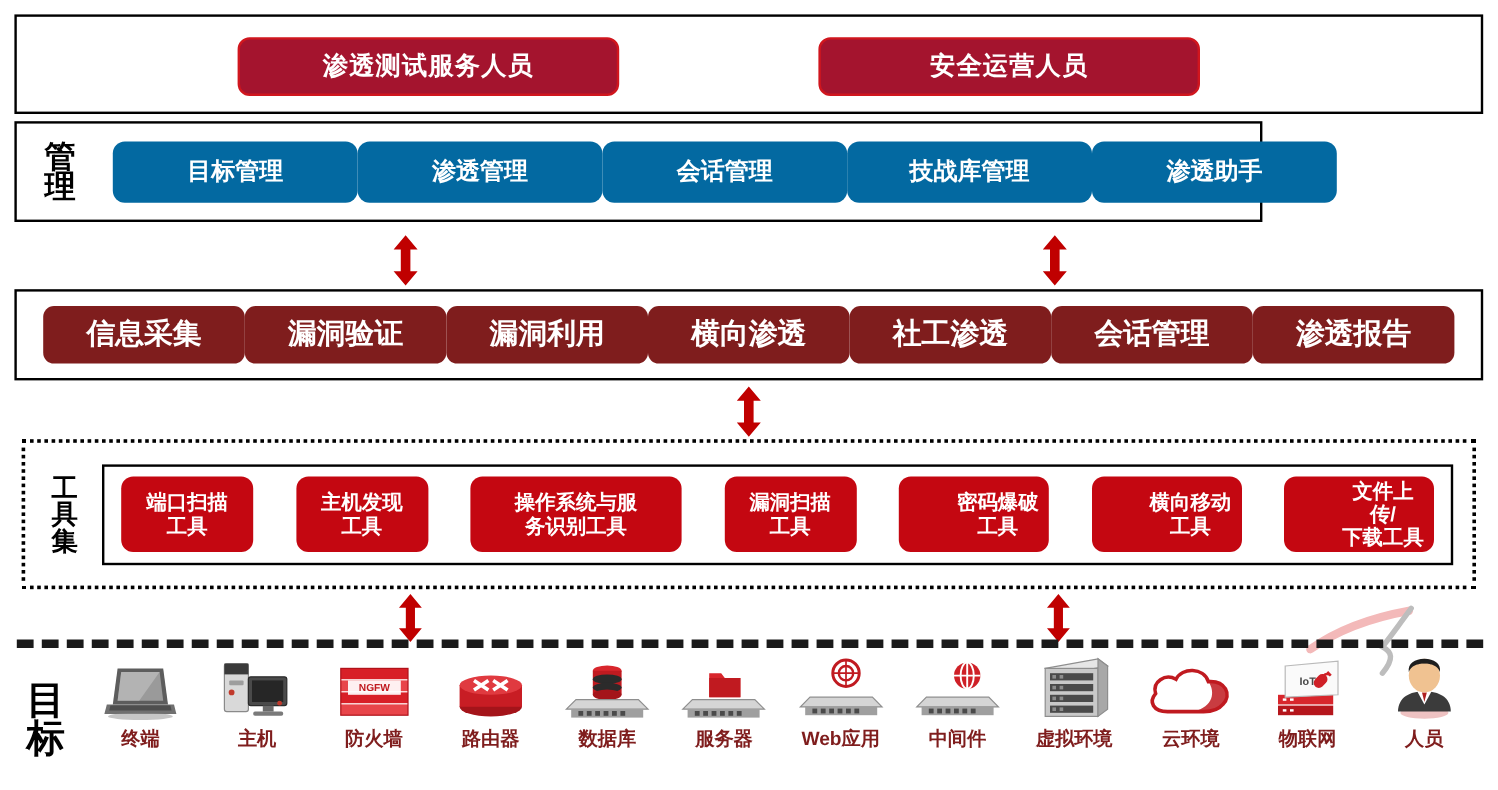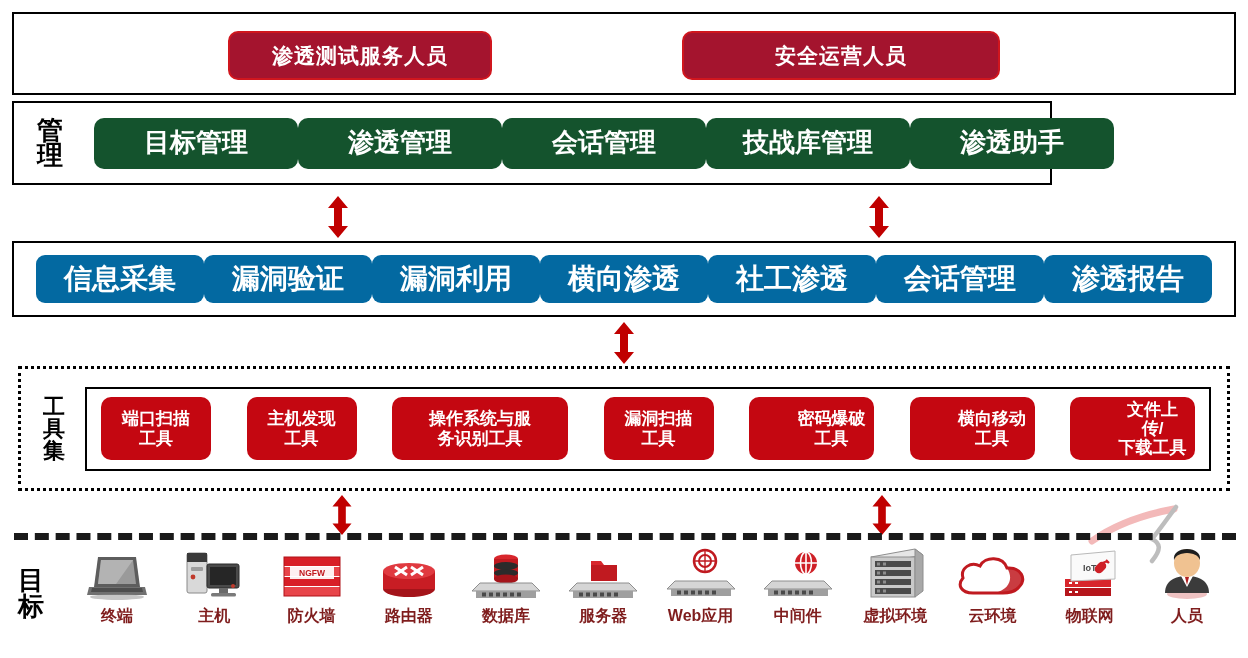--- a/index.html
+++ b/index.html
@@ -28,21 +28,21 @@
   .row-roles{
     position:absolute;left:12px;top:12px;width:1224px;height:83px;
     border:2.5px solid #000000;background:#fff;box-sizing:border-box;
   }
   .role-pill{
     position:absolute;top:17px;height:49px;
     background:#A4142E;border:2px solid #D0161E;
     font-size:21px;letter-spacing:1px;
     border-radius:10px;
   }
-  #role-0{left:214px;width:264px;}
+  #role-0{left:184px;width:318px;}
   #role-1{left:668px;width:318px;}
 
   
   .row-manage{
     position:absolute;left:12px;top:101px;width:1040px;height:84px;
     border:2.5px solid #000000;background:#fff;box-sizing:border-box;
     display:flex;align-items:center;
   }
   .side-label{
     font-size:26px;font-weight:bold;color:#000;
@@ -50,35 +50,35 @@
     width:44px;margin-left:14px;flex:0 0 auto;
     letter-spacing:0;
   }
   .manage-pills{
     flex:1 1 auto;display:flex;align-items:center;
     justify-content:space-between;
     padding:0 24px 0 22px;
   }
   .manage-pill{
     height:51px;width:204px;
-    background:#14532d;
-    font-size:26px;border-radius:10px;
+    background:#0369a1;
+    font-size:20px;border-radius:10px;
   }
 
   
   .row-cap{
     position:absolute;left:12px;top:241px;width:1224px;height:76px;
     border:2.5px solid #000000;background:#fff;box-sizing:border-box;
     display:flex;align-items:center;justify-content:space-between;
     padding:0 22px;
   }
   .cap-pill{
     height:48px;width:172px;
-    background:#0369a1;
-    font-size:28px;border-radius:9px;
+    background:#7f1d1d;
+    font-size:24px;border-radius:9px;
   }
 
   
   .row-tools-outer{
     position:absolute;left:18px;top:366px;width:1212px;height:125px;
     border:3px dotted #000000;background:#fff;box-sizing:border-box;
     display:flex;align-items:center;
   }
   .tools-label{
     font-size:22px;font-weight:bold;color:#000;
@@ -110,22 +110,22 @@
     position:absolute;left:14px;top:533px;width:1222px;height:0;
     border-top:7px dashed #1a1a1a;
   }
 
   
   .row-targets{
     position:absolute;left:0px;top:545px;width:1248px;height:110px;
     display:flex;align-items:flex-start;
   }
   .target-label{
-    font-size:26px;font-weight:bold;color:#000;
-    line-height:1.0;text-align:left;
+    font-size:32px;font-weight:bold;color:#000;
+    line-height:1.0;text-align:center;
     width:40px;margin-left:18px;margin-top:22px;flex:0 0 auto;
   }
   .targets-list{
     flex:1 1 auto;display:flex;align-items:flex-start;
     justify-content:space-between;padding:0 20px 0 18px;
   }
   .target-item{
     width:82px;display:flex;flex-direction:column;
     align-items:center;justify-content:flex-start;
   }

